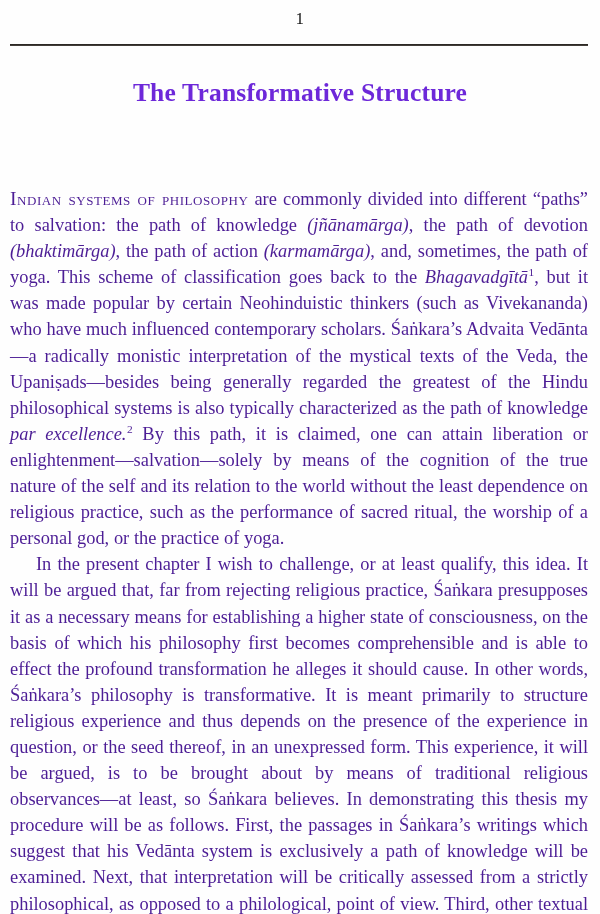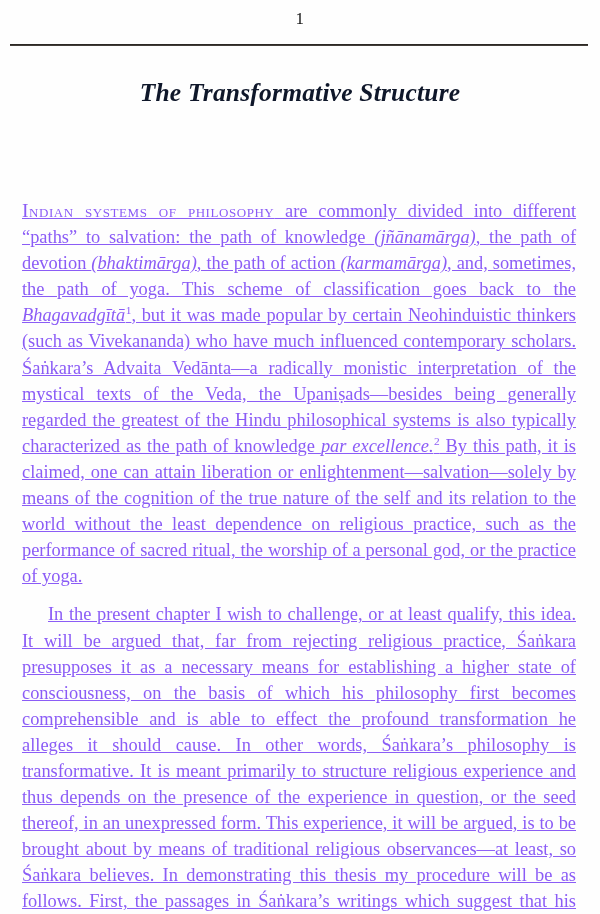--- a/index.html
+++ b/index.html
@@ -29,48 +29,46 @@
   .head-rule {
     margin: 17px 12px 0 10px;
     height: 2px;
     background: linear-gradient(to bottom, #35302c 0%, #221f1c 55%, #6a625c 100%);
   }
 
   
   .chapter-title {
     margin-top: 30px;
     text-align: center;
-    font-style: italic;
     font-size: 25.5px;
     line-height: 33px;
-    color: #0f172a;
+    color: #6d28d9;
     letter-spacing: 0.2px;
   }
   .chapter-title .tline {
     display: block;
     white-space: pre;
   }
 
   
   .body-block {
     position: absolute;
     top: 186px;
     left: 10px;
     width: 578px;
   }
   p.para {
-    margin: 12px;
+    margin: 0;
     text-align: justify;
     text-justify: inter-word;
     font-size: 18.4px;
     line-height: 26.1px;
-    color: #8b5cf6;
+    color: #4c1d95;
     hyphens: none;
     word-spacing: 0.1px;
-    text-decoration: underline;
   }
   p.para.indent {
     text-indent: 26px;
   }
   .smallcaps {
     font-variant: small-caps;
     letter-spacing: 0.55px;
     font-size: 18.6px;
   }
   .smallcaps .drop {

